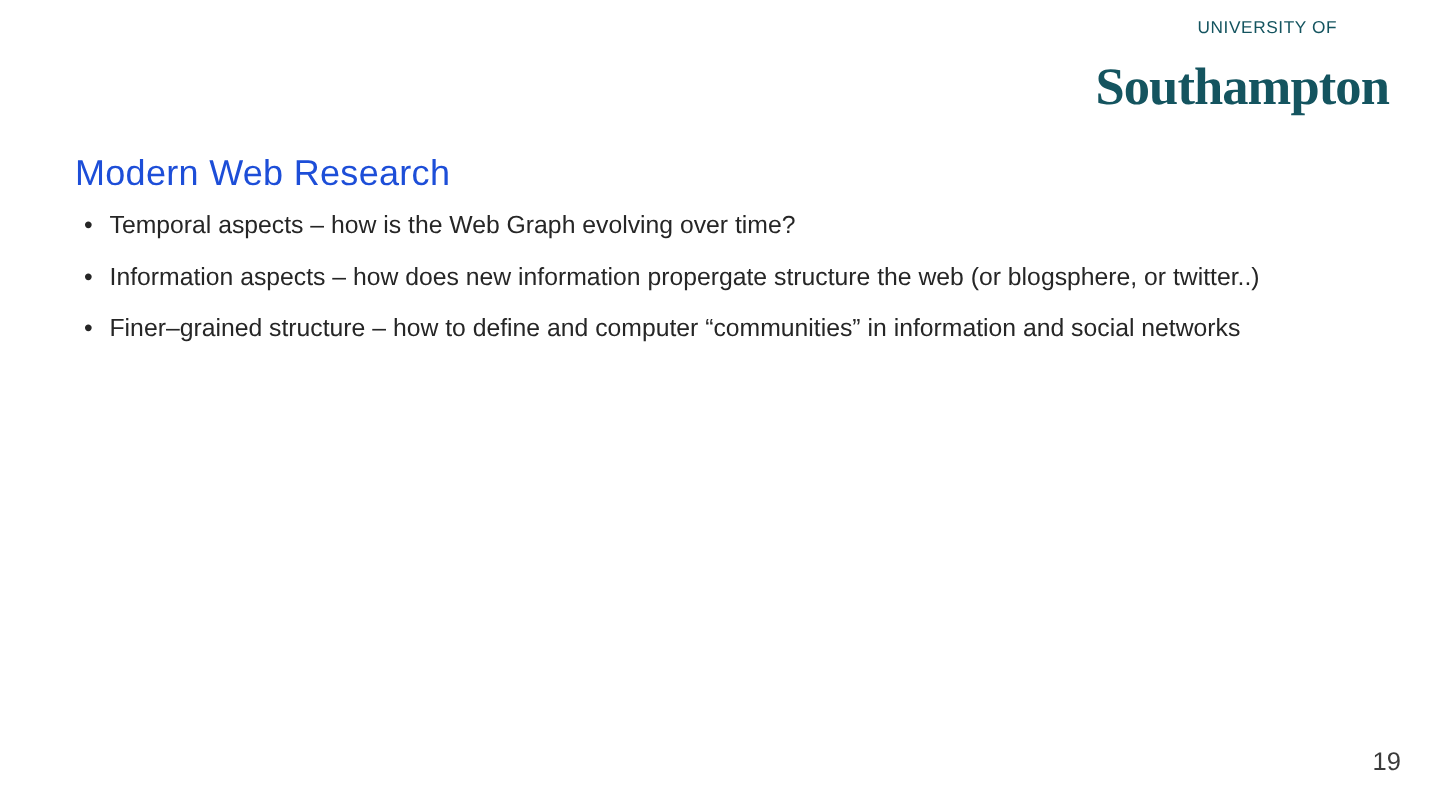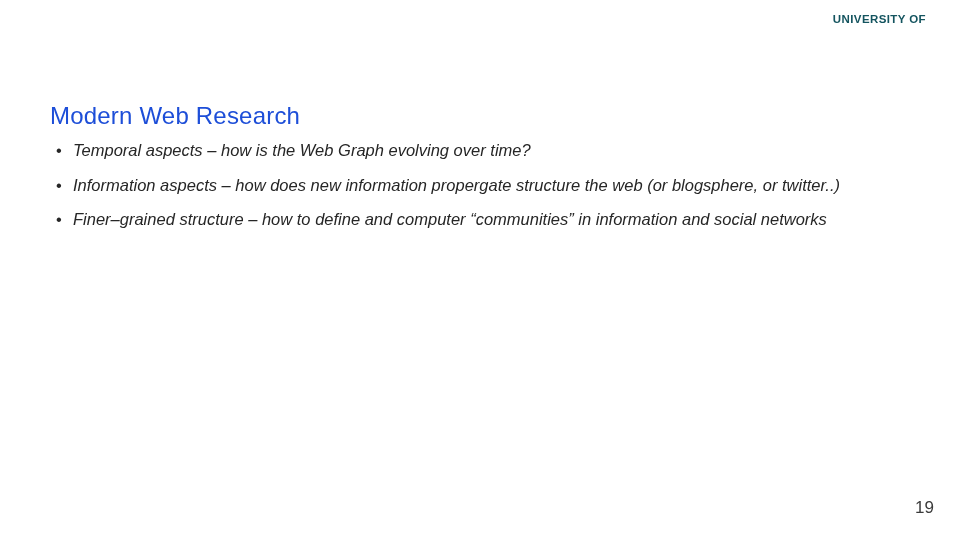--- a/index.html
+++ b/index.html
@@ -24,21 +24,21 @@
     right: 34px;
     top: 14px;
     text-align: left;
     line-height: 1;
     color: #13535f;
     user-select: none;
   }
   .logo-top {
     font-family: "Liberation Sans", sans-serif;
     font-size: 11.5px;
-    font-weight: 700;
+    font-weight: 400;
     letter-spacing: 0.4px;
     color: #14545f;
     margin-left: 68px;
     margin-bottom: 14px;
     white-space: nowrap;
   }
   .logo-main {
     font-family: "Liberation Serif", serif;
     font-size: 35px;
     font-weight: 700;
@@ -80,39 +80,39 @@
   .bullet-dot {
     position: absolute;
     left: 6px;
     top: 0;
     font-size: 16.5px;
     line-height: 23.5px;
     color: #262626;
   }
   .bullet-text {
     display: block;
-    font-style: italic;
   }
 
   
   .page-number {
     position: absolute;
     right: 26px;
     bottom: 22px;
     font-size: 17px;
     color: #3b3b3b;
   }
 </style>
 </head>
 <body>
 
 <div class="slide">
 
   <div class="logo">
     <div class="logo-top">UNIVERSITY OF</div>
+    <div class="logo-main">Southampton</div>
   </div>
 
   <h1 class="title">Modern Web Research</h1>
 
   <div class="body">
 
     <div class="bullet">
       <span class="bullet-dot">•</span>
       <span class="bullet-text">Temporal aspects – how is the Web Graph evolving over time?</span>
     </div>

